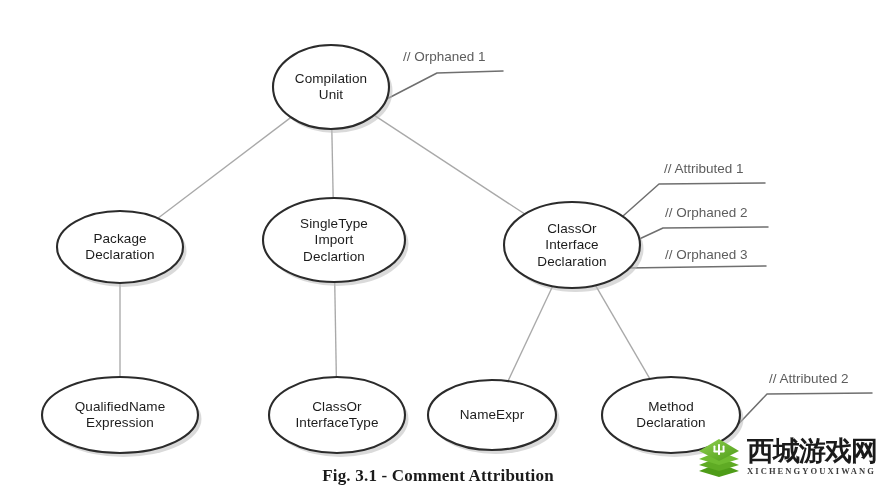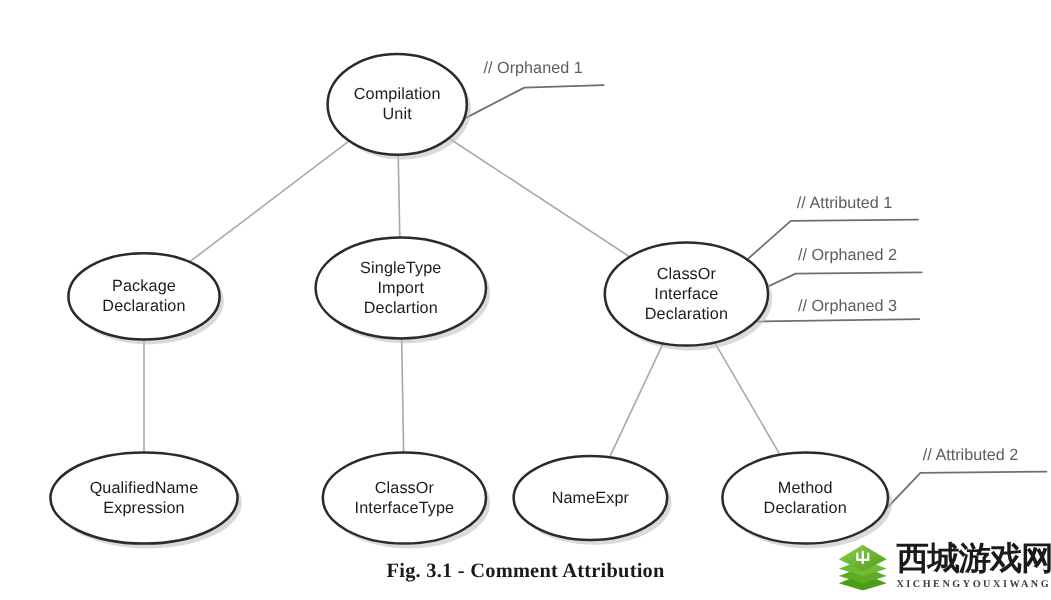--- a/index.html
+++ b/index.html
@@ -73,21 +73,21 @@
     font-family: "Liberation Serif", serif;
     font-size: 17px;
     font-weight: 700;
     color: #1a1a1a;
     letter-spacing: 0.2px;
   }
   
   #watermark {
     position: absolute;
     left: 697px;
-    top: 449px;
+    top: 434px;
     width: 179px;
     height: 45px;
     display: flex;
     align-items: center;
     gap: 6px;
   }
   #watermark .wm-logo {
     width: 44px;
     height: 40px;
     flex: 0 0 auto;

